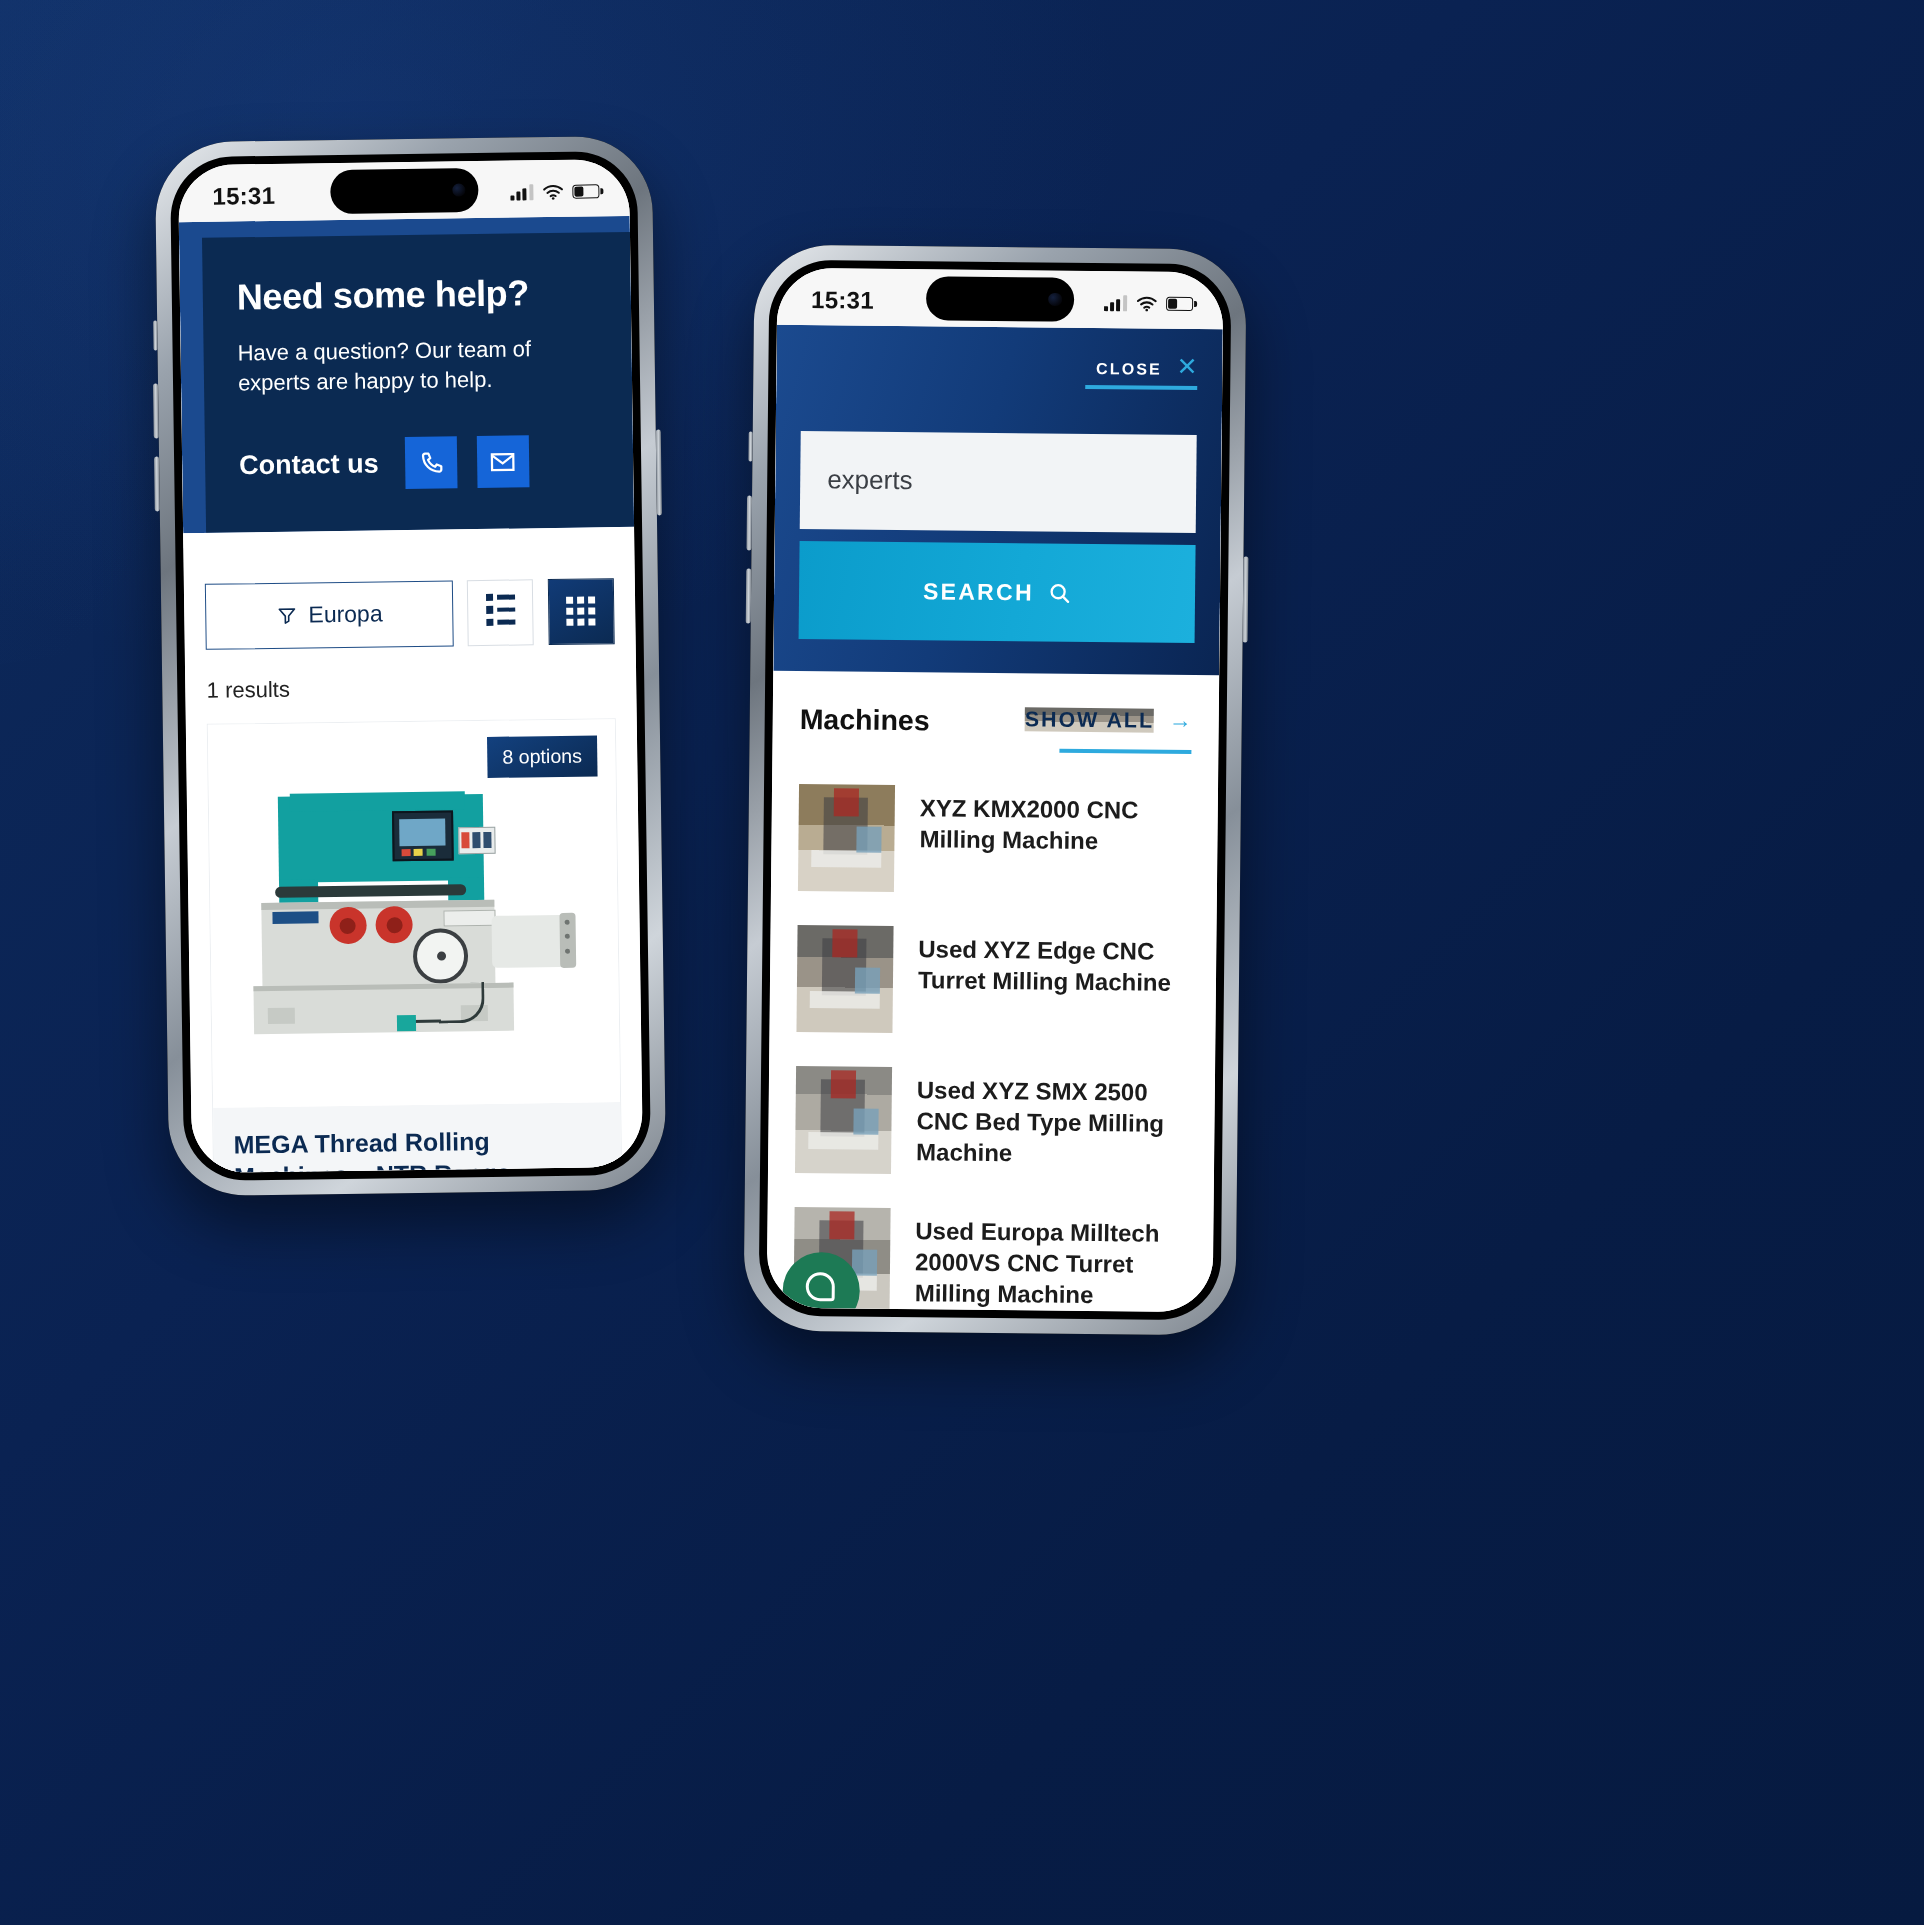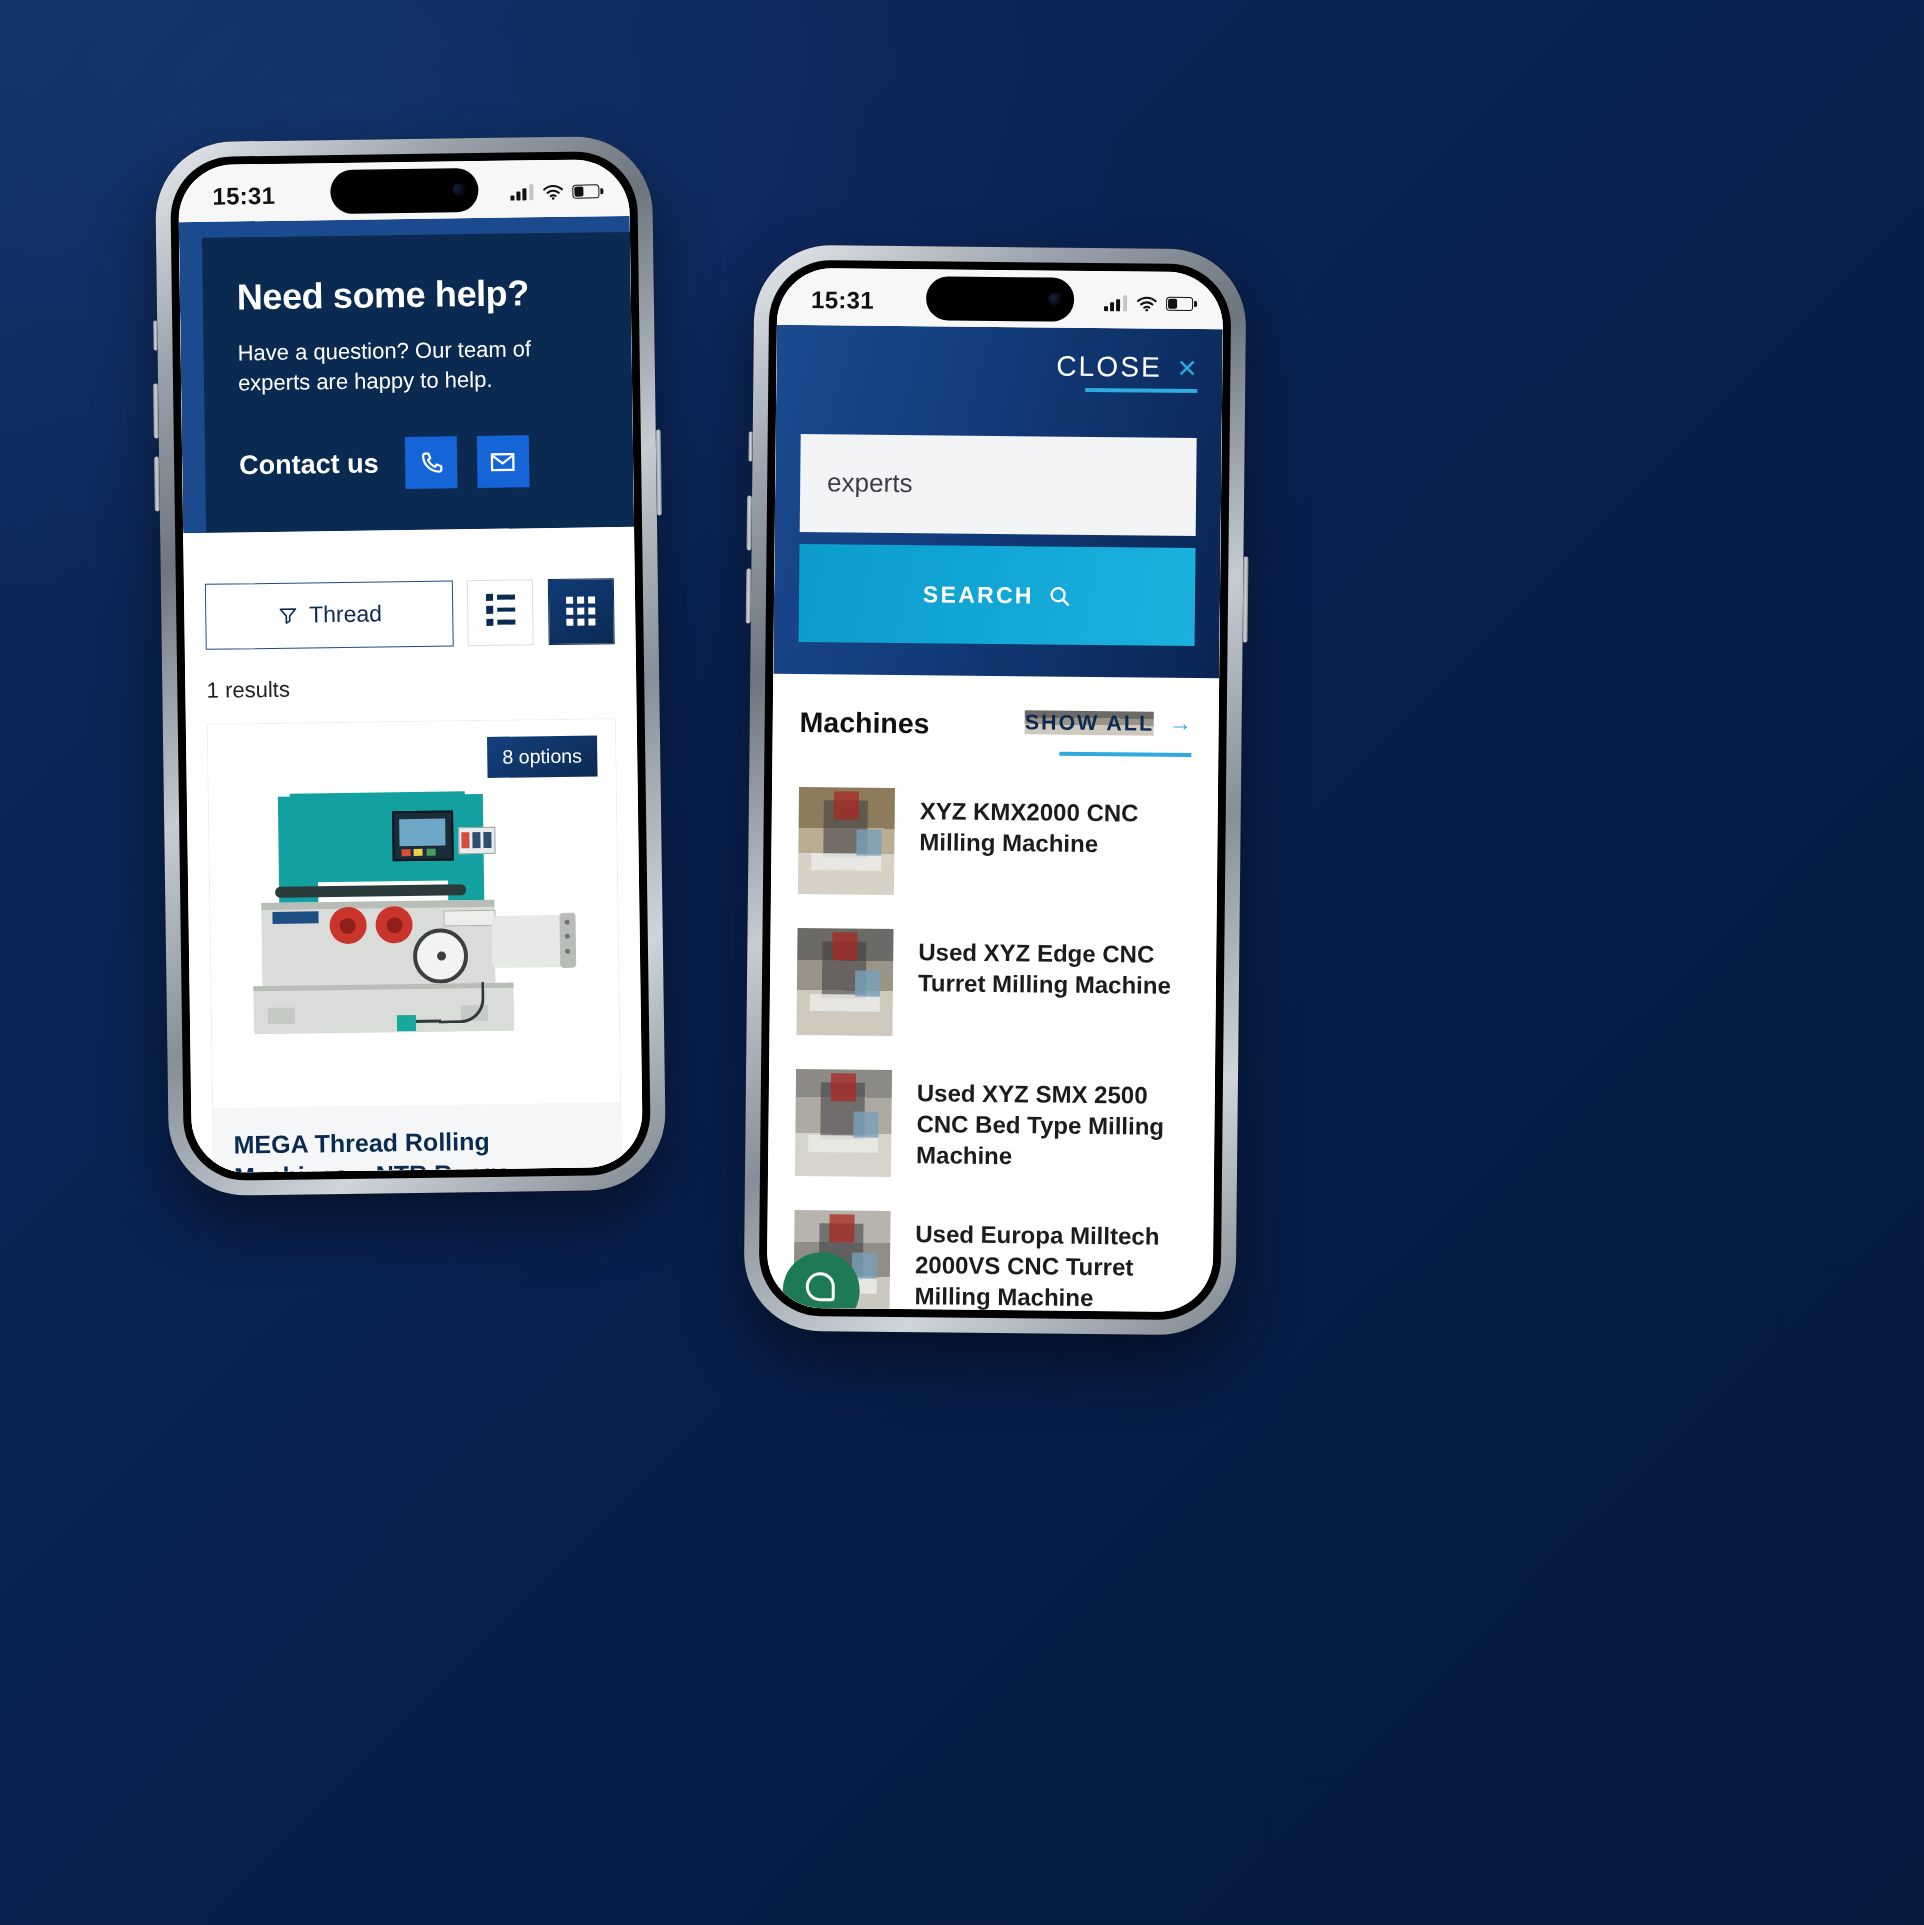--- a/index.html
+++ b/index.html
@@ -168,21 +168,21 @@
   .drk  { background:#2b3a3a; }
 
   
   #right-body { height: calc(100% - 57px); background:#fff; position: relative; overflow: hidden;}
   .srch-panel {
     background: linear-gradient(105deg,#1b4a8f 0%, #123b79 45%, #0a2553 100%);
     padding: 23px 25px 32px 25px;
   }
   .close-row { display:flex; justify-content:flex-end;}
   .close-btn { cursor:pointer; text-align:right; padding-bottom: 10.7px;}
-  .close-btn .t { color:#fff; font-size:28px; font-weight:400; letter-spacing:2.1px;}
+  .close-btn .t { color:#fff; font-size:16px; font-weight:700; letter-spacing:2.1px;}
   .close-btn .x { color:#2eaade; font-size:25px; margin-left:10.7px; font-weight:400;}
   .close-ul { height: 3.6px; background:#2eaade; width: 112px; margin-left:auto; margin-top:5.3px;}
   .srch-input {
     margin-top: 34px; height: 98px; background:#f2f4f6;
     display:flex; align-items:center; padding: 0 27px;
     font-size: 26px; color:#3b3f45; cursor:text;
   }
   .srch-go {
     margin-top: 12.5px; height: 98px;
     background: linear-gradient(100deg,#0b9ccb 0%, #13a8d6 55%, #1cb0dd 100%);
@@ -276,21 +276,21 @@
           </div>
         </div>
 
         <div class="white-strip"></div>
 
         <div class="toolbar">
           <button class="filter-btn">
             <svg viewBox="0 0 24 24">
               <path d="M3.5 5h17l-6.6 7.8v5.6l-3.8 2.2v-7.8z" stroke-linejoin="round"></path>
             </svg>
-            <span>Thread</span>
+            <span>Europa</span>
           </button>
           <div class="vtoggle">
             <div class="list-ic">
               <div class="r">
                   <b></b>
                   <s></s>
                 </div>
               <div class="r">
                   <b></b>
                   <s></s>

